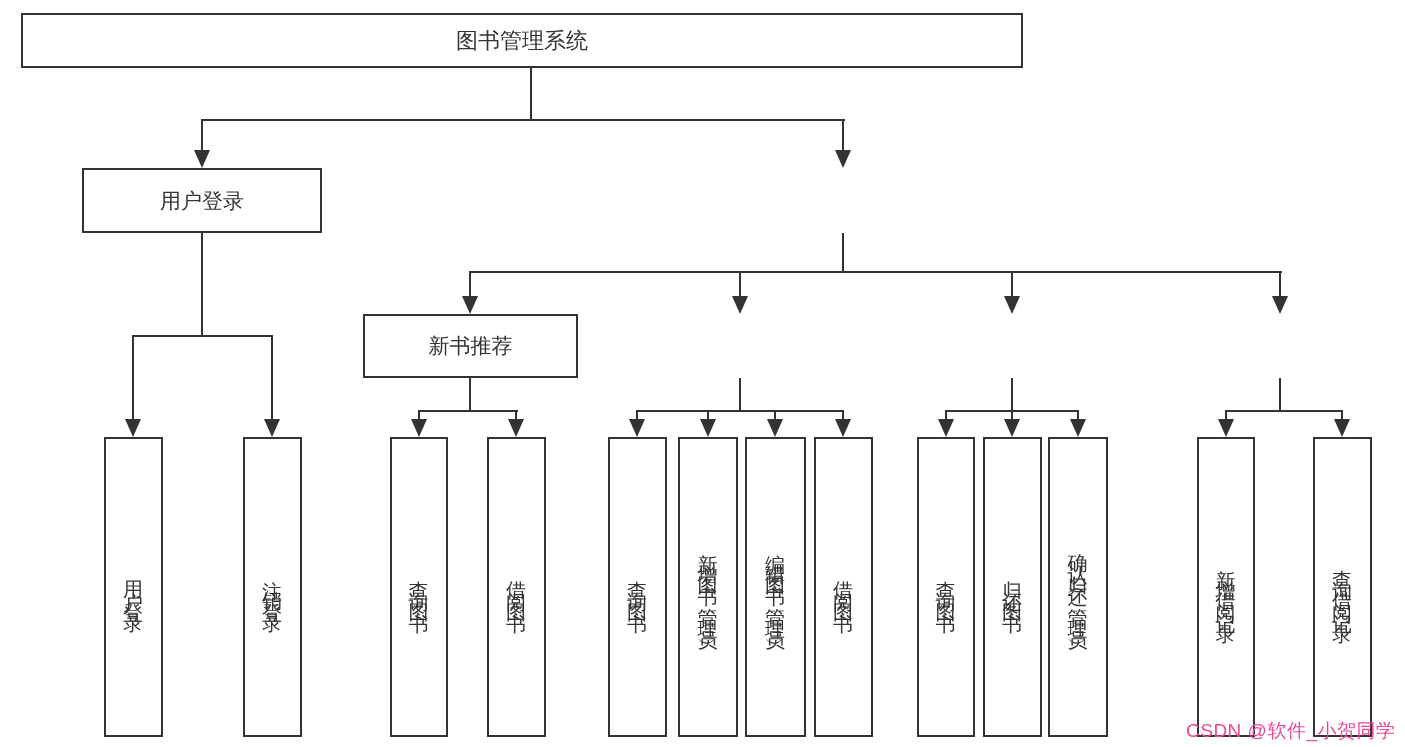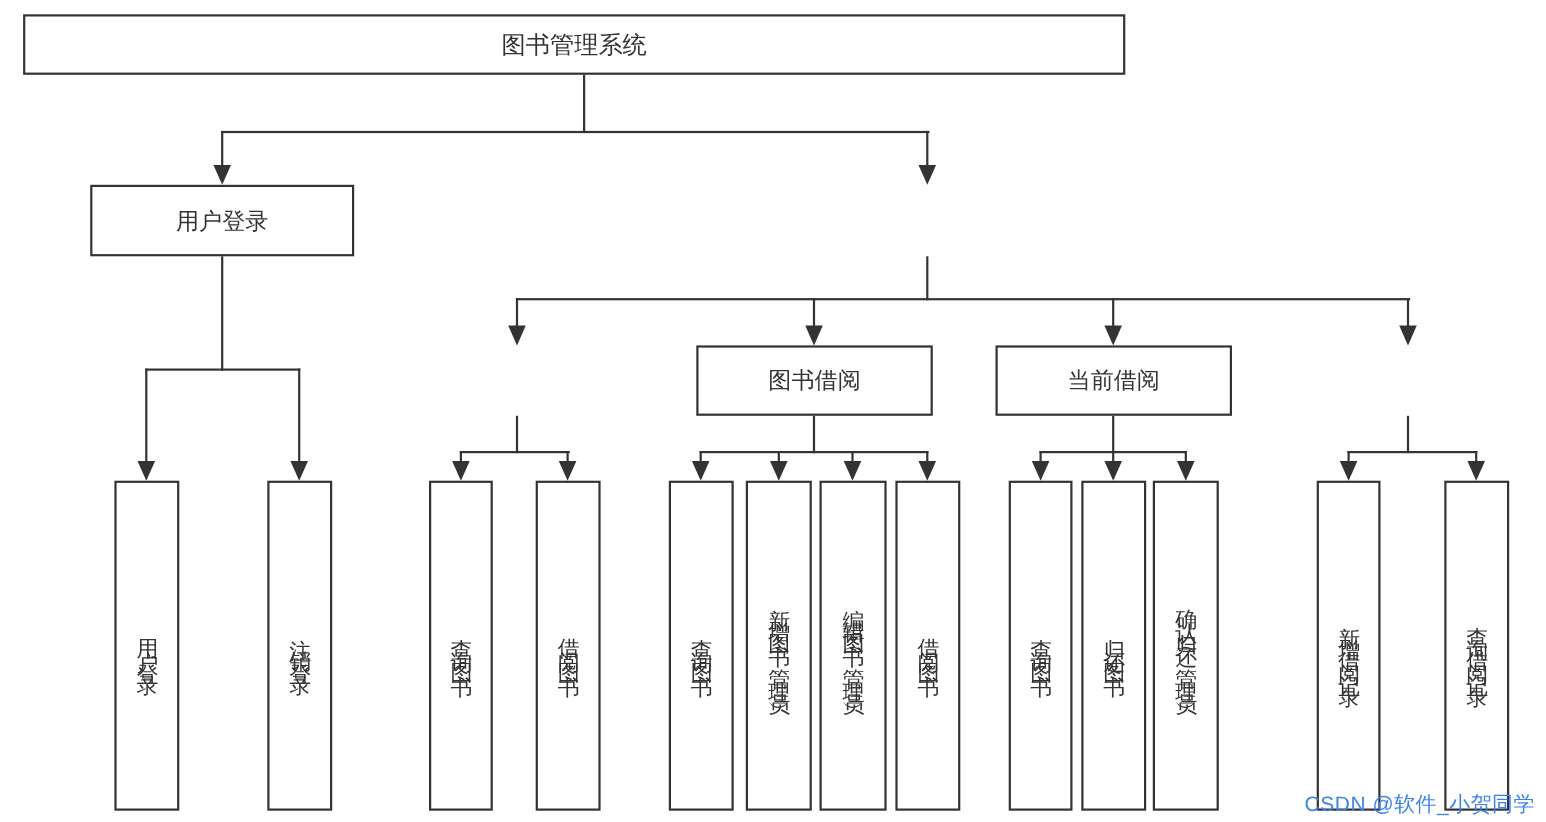--- a/index.html
+++ b/index.html
@@ -33,21 +33,21 @@
   .ahead {
     position:absolute; width:0; height:0;
     border-left:8px solid transparent;
     border-right:8px solid transparent;
     border-top:18px solid #333333;
   }
   .watermark {
     position:absolute;
     left:1186px; top:718px;
     font-size:19px;
-    color:#3b82f6;
+    color:#ec4899;
     white-space:nowrap;
     z-index:5;
     letter-spacing:0.5px;
     text-align:center;
   }
 </style>
 </head>
 <body>
 
 <div id="canvas">
@@ -74,22 +74,21 @@
   <div class="hline" style="left:469px; top:271px; width:813px;"></div>
   <div class="vline" style="left:469px; top:271px; height:27px;"></div>
   <div class="ahead" style="left:462px; top:296px;"></div>
   <div class="vline" style="left:739px; top:271px; height:27px;"></div>
   <div class="ahead" style="left:732px; top:296px;"></div>
   <div class="vline" style="left:1011px; top:271px; height:27px;"></div>
   <div class="ahead" style="left:1004px; top:296px;"></div>
   <div class="vline" style="left:1279px; top:271px; height:27px;"></div>
   <div class="ahead" style="left:1272px; top:296px;"></div>
 
-  <div class="node" style="left:633px; top:314px; width:215px; height:64px;">图书借阅</div>
-  <div class="node" style="left:905px; top:314px; width:215px; height:64px;">当前借阅</div>
+  <div class="node" style="left:363px; top:314px; width:215px; height:64px;">新书推荐</div>
 
   <div class="vline" style="left:469px; top:378px; height:34px;"></div>
   <div class="hline" style="left:418px; top:410px; width:100px;"></div>
   <div class="vline" style="left:418px; top:410px; height:12px;"></div>
   <div class="ahead" style="left:411px; top:419px;"></div>
   <div class="vline" style="left:515px; top:410px; height:12px;"></div>
   <div class="ahead" style="left:508px; top:419px;"></div>
 
   <div class="vline" style="left:739px; top:378px; height:34px;"></div>
   <div class="hline" style="left:636px; top:410px; width:208px;"></div>

